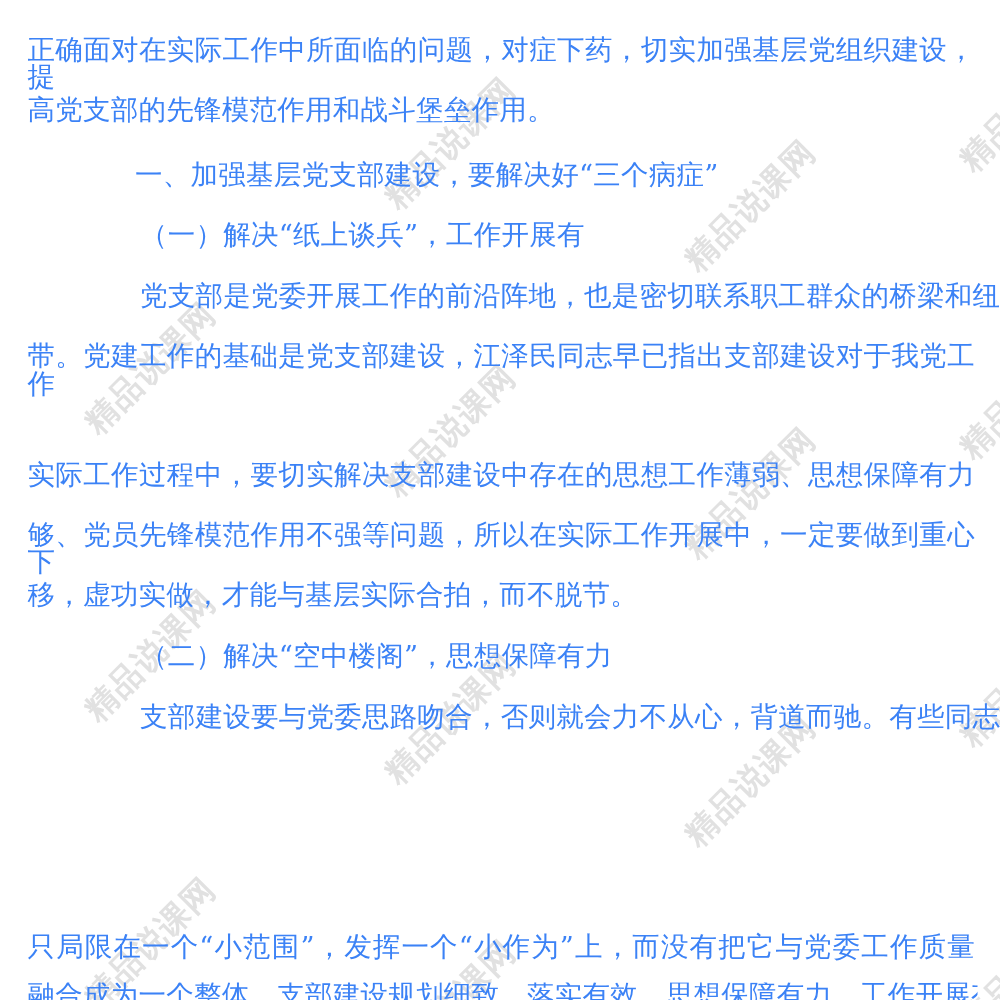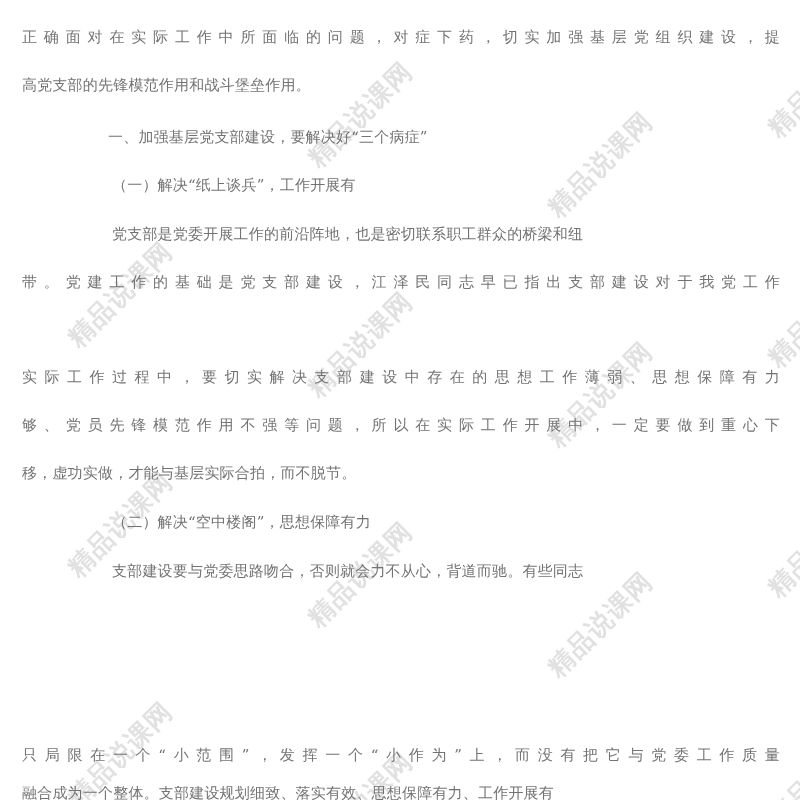--- a/index.html
+++ b/index.html
@@ -44,23 +44,23 @@
   
   #text-layer {
     position: absolute;
     inset: 0;
     z-index: 2;
   }
 
   .doc-line {
     position: absolute;
     white-space: nowrap;
-    color: #737373;
+    color: #3b82f6;
     font-family: "DejaVu Serif", "Liberation Serif", serif;
-    font-size: 15px;
+    font-size: 22px;
     line-height: 1;
     letter-spacing: 0.2px;
     font-weight: 500;
   }
 
   
   .doc-line.justify {
     white-space: normal;
     text-align: justify;
     text-align-last: justify;

